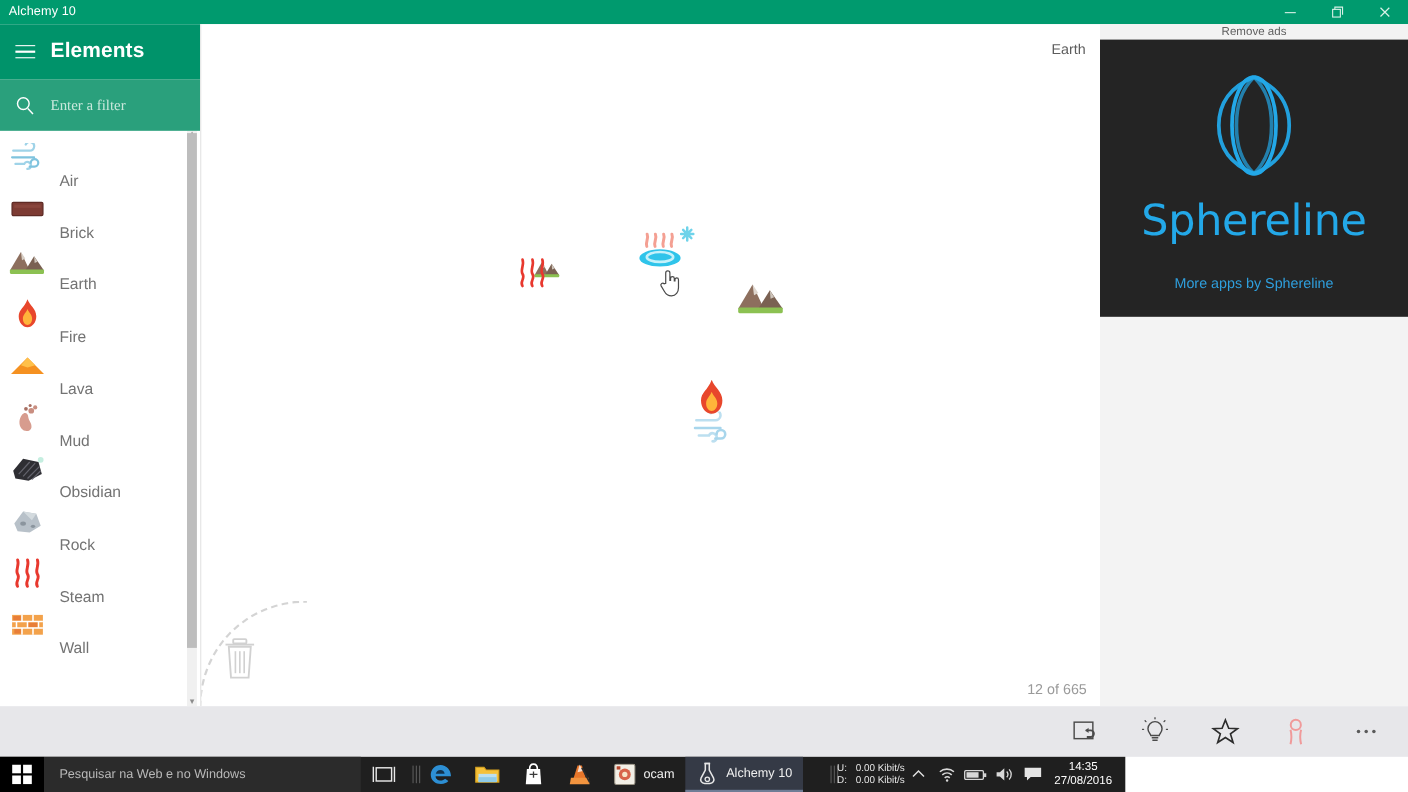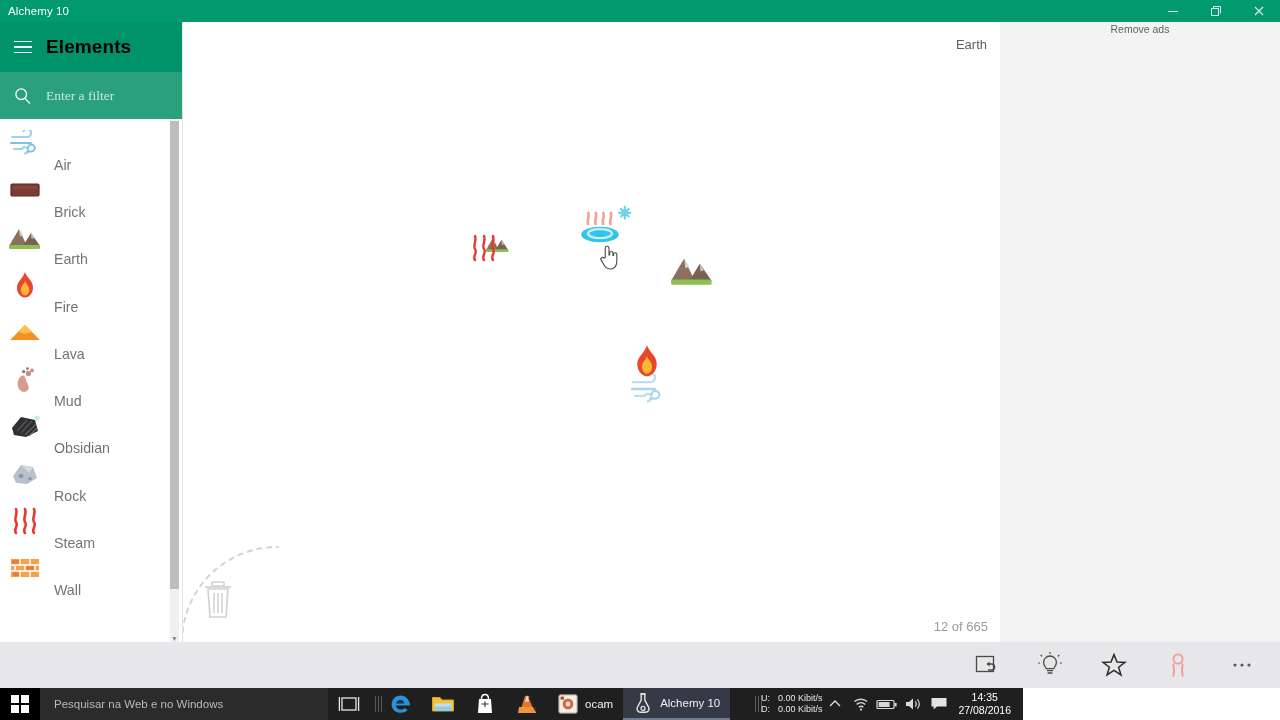--- a/index.html
+++ b/index.html
@@ -51,21 +51,21 @@
   .hamburger {
     width: 46px; height: 50px;
     display: flex; flex-direction: column;
     align-items: center; justify-content: center;
     gap: 4px;
   }
   .hamburger span {
     display: block; width: 18px; height: 1.6px; background: #fff;
   }
   .sidebar-title {
-    color: #000000; font-size: 19px; font-weight: bold;
+    color: #ffffff; font-size: 19px; font-weight: bold;
     letter-spacing: .1px;
   }
   .search-row {
     height: 47px; background: #2aa07c;
     display: flex; align-items: center;
   }
   .search-icon-wrap {
     width: 46px; height: 47px;
     display: flex; align-items: center; justify-content: center;
   }
@@ -529,20 +529,35 @@
         <svg width="28" height="34" viewBox="0 0 22 28" style="left:12px; top:2px;">
           <path d="M11 1 C13 7 19 9.5 19 16.5 C19 22 15.4 26.5 11 26.5 C6.6 26.5 3 22 3 16.5 C3 10.5 8 9 11 1 Z" fill="#e8472c"></path>
           <path d="M11 10 C12.4 13.6 15.2 15 15.2 18.8 C15.2 22 13.2 24.4 11 24.4 C8.8 24.4 6.8 22 6.8 18.8 C6.8 15.2 9.6 13.6 11 10 Z" fill="#ffb43a"></path>
         </svg>
       </div>
     </div>
   </div>
 
   <div class="adpanel">
     <div class="remove-ads">Remove ads</div>
+    <div class="ad-box">
+      <div class="ad-logo">
+        <svg width="96" height="104" viewBox="0 0 96 104">
+          <g fill="none" stroke="#23a8e8" stroke-width="3.4">
+            <ellipse cx="48" cy="52" rx="20" ry="44"></ellipse>
+            <path d="M48 8 C24 18 16 34 16 52 C16 70 24 86 48 96" opacity=".95"></path>
+            <path d="M48 8 C72 18 80 34 80 52 C80 70 72 86 48 96" opacity=".95"></path>
+            <path d="M48 8 C36 20 32 34 32 52 C32 70 36 84 48 96" opacity=".7"></path>
+            <path d="M48 8 C60 20 64 34 64 52 C64 70 60 84 48 96" opacity=".7"></path>
+          </g>
+        </svg>
+      </div>
+      <div class="ad-wordmark">Sphereline</div>
+      <div class="ad-sub">More apps by Sphereline</div>
+    </div>
   </div>
 
   <div class="appbar">
     <div class="appbar-btn">
       <svg width="24" height="24" viewBox="0 0 24 24">
         <rect x="2.5" y="3.5" width="17" height="15" fill="none" stroke="#4a4a4a" stroke-width="1.3"></rect>
         <path d="M13 11 h4.5 a3 3 0 1 1 0 6 H14" fill="none" stroke="#4a4a4a" stroke-width="1.6"></path>
         <path d="M15.6 8.6 L12.6 11 L15.6 13.4 Z" fill="#4a4a4a"></path>
       </svg>
     </div>

